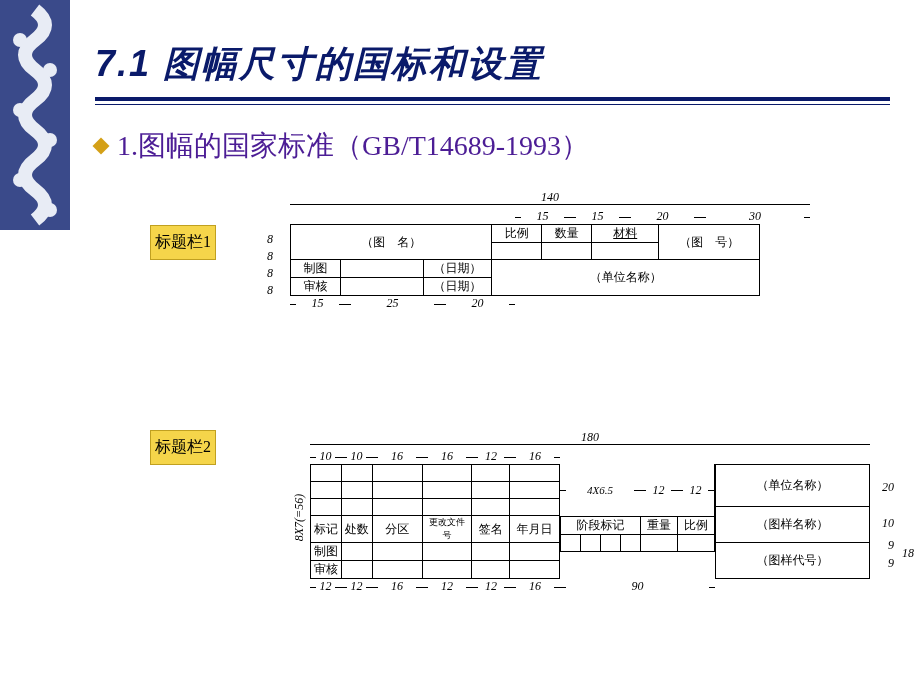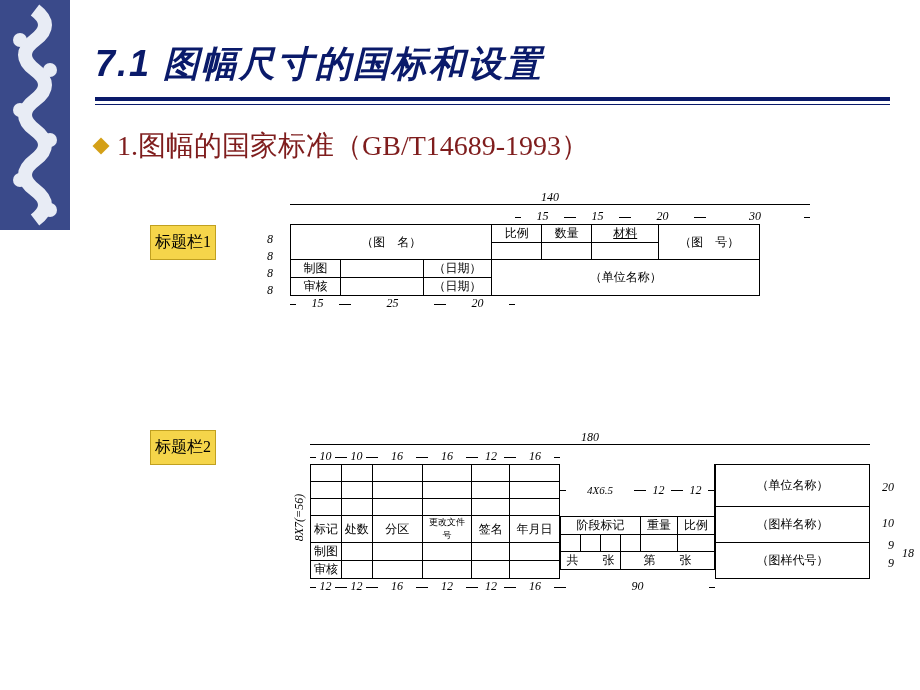--- a/index.html
+++ b/index.html
@@ -35,21 +35,21 @@
   .title-rule {
     margin-top: 8px;
     border: none;
     border-top: 4px solid #0a1a6a;
     border-bottom: 1px solid #0a1a6a;
     height: 8px;
   }
   .subhead {
     margin-top: 22px;
     font-size: 28px;
-    color: #7f1d1d;
+    color: #4c1d95;
     display: flex;
     align-items: center;
     gap: 10px;
     font-family: "SimSun","宋体",serif;
   }
   .diamond {
     width: 12px; height: 12px;
     background: #d4a017;
     transform: rotate(45deg);
     display: inline-block;
@@ -315,24 +315,20 @@
             <td style="width:37px;">比例</td>
           </tr>
           <tr>
             <td style="width:20px;"></td>
                 <td style="width:20px;"></td>
                 <td style="width:20px;"></td>
                 <td style="width:20px;"></td>
             <td></td>
                 <td></td>
           </tr>
-          <tr>
-            <td colspan="3">共　　张</td>
-            <td colspan="3">第　　张</td>
-          </tr>
         </tbody>
           </table>
       </div>
 
       <table style="width:155px;">
         <tbody>
             <tr>
               <td style="height:40px;">（单位名称）</td>
             </tr>
         <tr>

